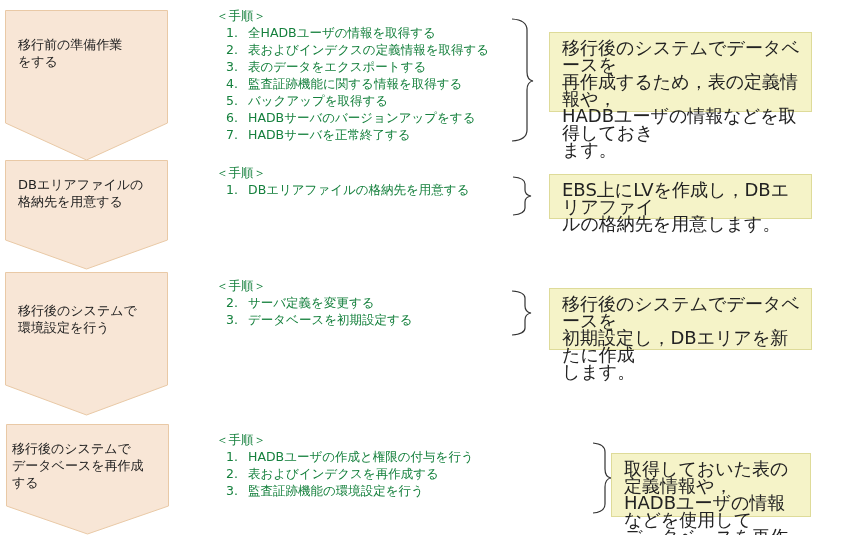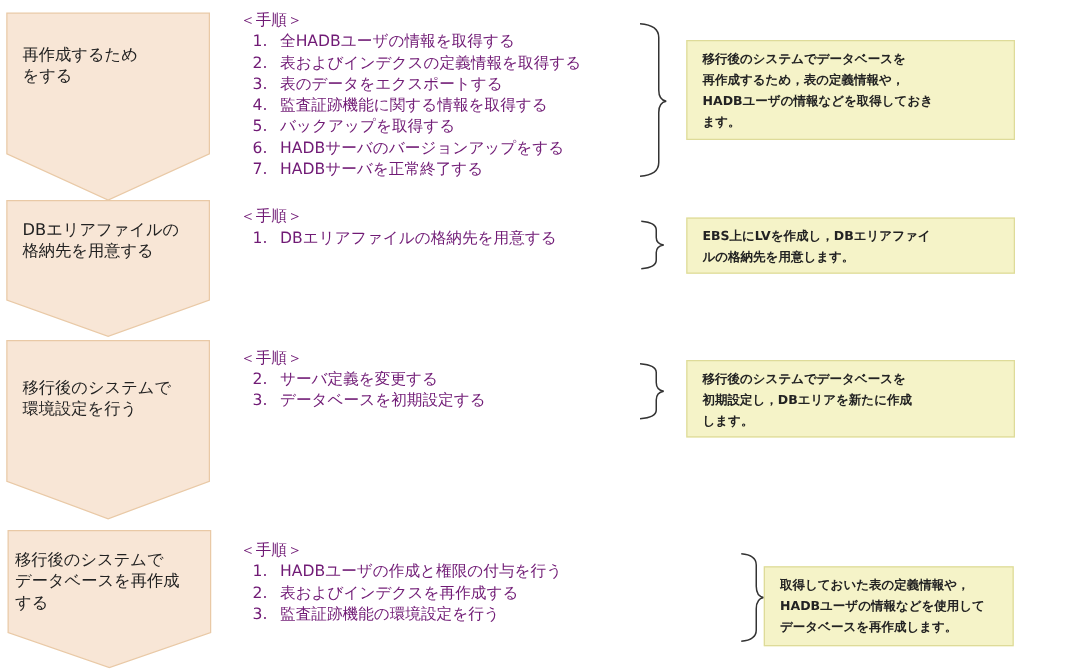--- a/index.html
+++ b/index.html
@@ -1,42 +1,42 @@
 <!DOCTYPE html>
 <html><head>
 <meta charset="utf-8">
 <style>
   html, body { margin:0; padding:0; background:#ffffff; }
   body { width:854px; height:535px; position:relative; overflow:hidden;
          font-family:"DejaVu Sans", "Liberation Sans", sans-serif; color:#222; }
   .stage-shape { position:absolute; left:0; top:0; }
   .stage-label { position:absolute; font-size:13px; line-height:17px; color:#222; white-space:pre-line; }
-  .steps { position:absolute; font-size:12.5px; line-height:17px; color:#701a75; }
+  .steps { position:absolute; font-size:12.5px; line-height:17px; color:#15803d;margin-left:24px; }
   .steps .hdr { margin-left:0; }
   .steps .item { padding-left:10px; white-space:nowrap; }
   .steps .num { display:inline-block; width:22px; }
-  .note { position:absolute; background:#f5f3c8; border:1px solid #dedb99; font-size:10px;
-          line-height:17px; color:#222; padding:6px 10px 6px 12px; box-sizing:border-box; white-space:pre-line;font-weight:bold; }
+  .note { position:absolute; background:#f5f3c8; border:1px solid #dedb99; font-size:18px;
+          line-height:17px; color:#222; padding:6px 10px 6px 12px; box-sizing:border-box; white-space:pre-line; }
 </style>
 </head>
 <body>
 
 <svg class="stage-shape" width="854" height="535">
   <polygon points="5.5,10.5 167.5,10.5 167.5,123 86.5,160 5.5,123" fill="#f8e6d6" stroke="#e9c9a6" stroke-width="1"></polygon>
   <polygon points="5.5,160.5 167.5,160.5 167.5,240 86.5,269 5.5,240" fill="#f8e6d6" stroke="#e9c9a6" stroke-width="1"></polygon>
   <polygon points="5.5,272.5 167.5,272.5 167.5,385 86.5,415 5.5,385" fill="#f8e6d6" stroke="#e9c9a6" stroke-width="1"></polygon>
   <polygon points="6.5,424.5 168.5,424.5 168.5,506 87.5,534 6.5,506" fill="#f8e6d6" stroke="#e9c9a6" stroke-width="1"></polygon>
 
   <path d="M512,19 Q527,20 527,30 L527,72 Q527,80 533,81 Q527,82 527,90 L527,130 Q527,140 512,141" fill="none" stroke="#333" stroke-width="1.2"></path>
   <path d="M513,177 Q525,178 525,184 L525,190 Q525,195 531,196 Q525,197 525,202 L525,208 Q525,214 513,215" fill="none" stroke="#333" stroke-width="1.2"></path>
   <path d="M512,291 Q525,292 525,298 L525,306 Q525,312 531,313 Q525,314 525,320 L525,328 Q525,334 512,335" fill="none" stroke="#333" stroke-width="1.2"></path>
   <path d="M593,443 Q605,444 605,452 L605,469 Q605,477 611,478 Q605,479 605,487 L605,504 Q605,512 593,513" fill="none" stroke="#333" stroke-width="1.2"></path>
 </svg>
 
-<div class="stage-label" style="left:18px;top:36px;">再作成するため
+<div class="stage-label" style="left:18px;top:36px;">移行前の準備作業
 をする</div>
 <div class="stage-label" style="left:18px;top:176px;">DBエリアファイルの
 格納先を用意する</div>
 <div class="stage-label" style="left:18px;top:302px;">移行後のシステムで
 環境設定を行う</div>
 <div class="stage-label" style="left:12px;top:440px;">移行後のシステムで
 データベースを再作成
 する</div>
 
 <div class="steps" style="left:192px;top:7px;">

